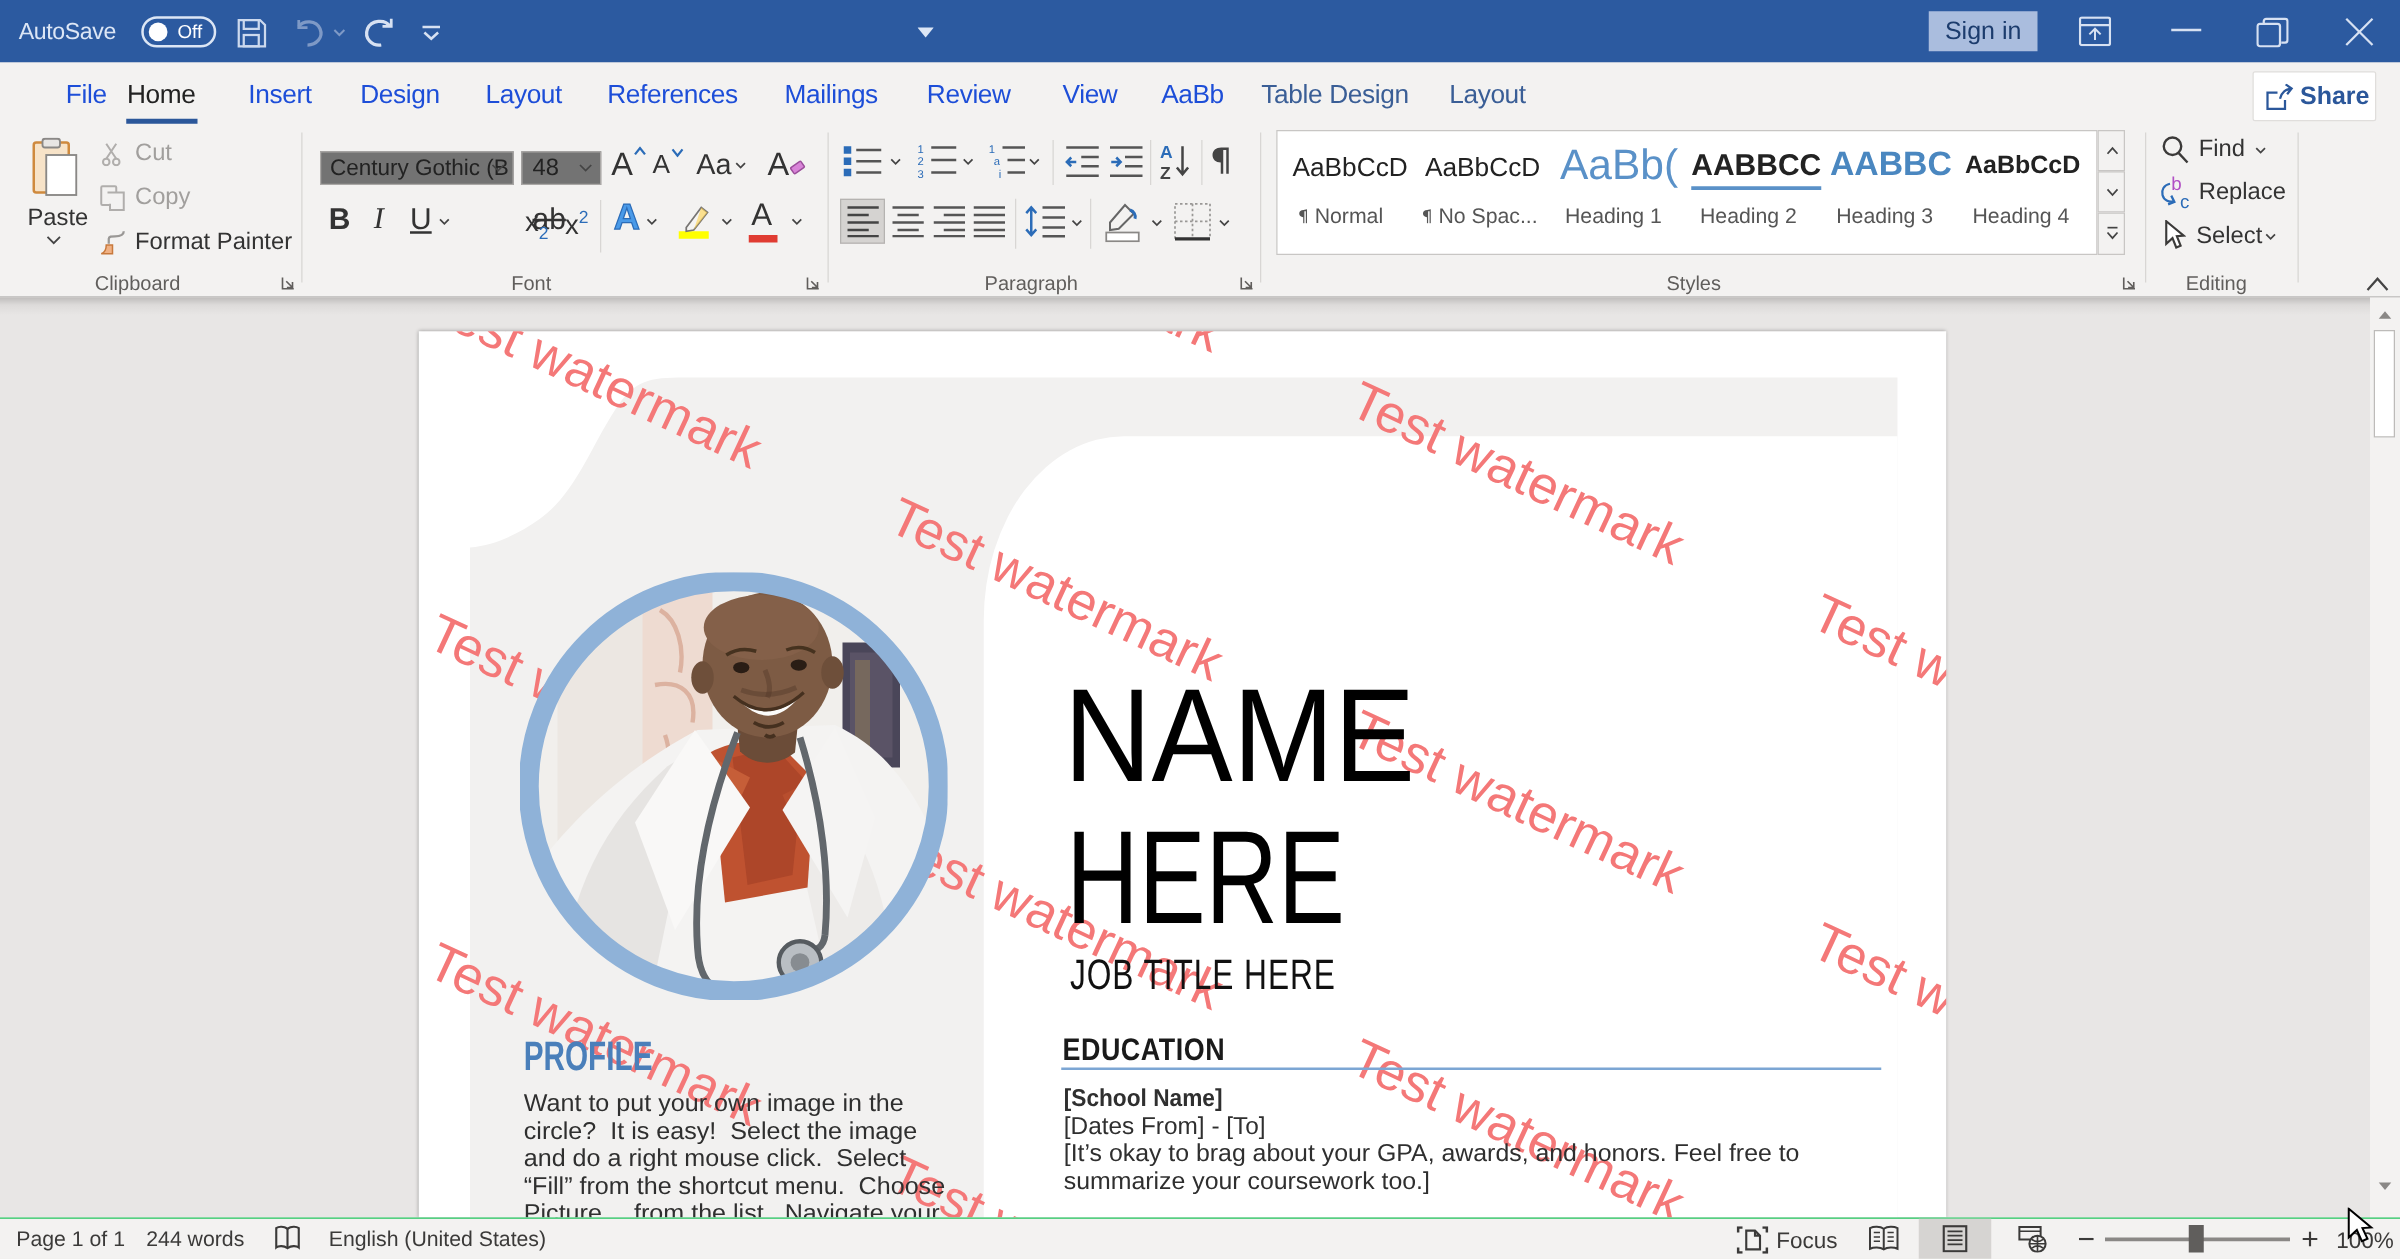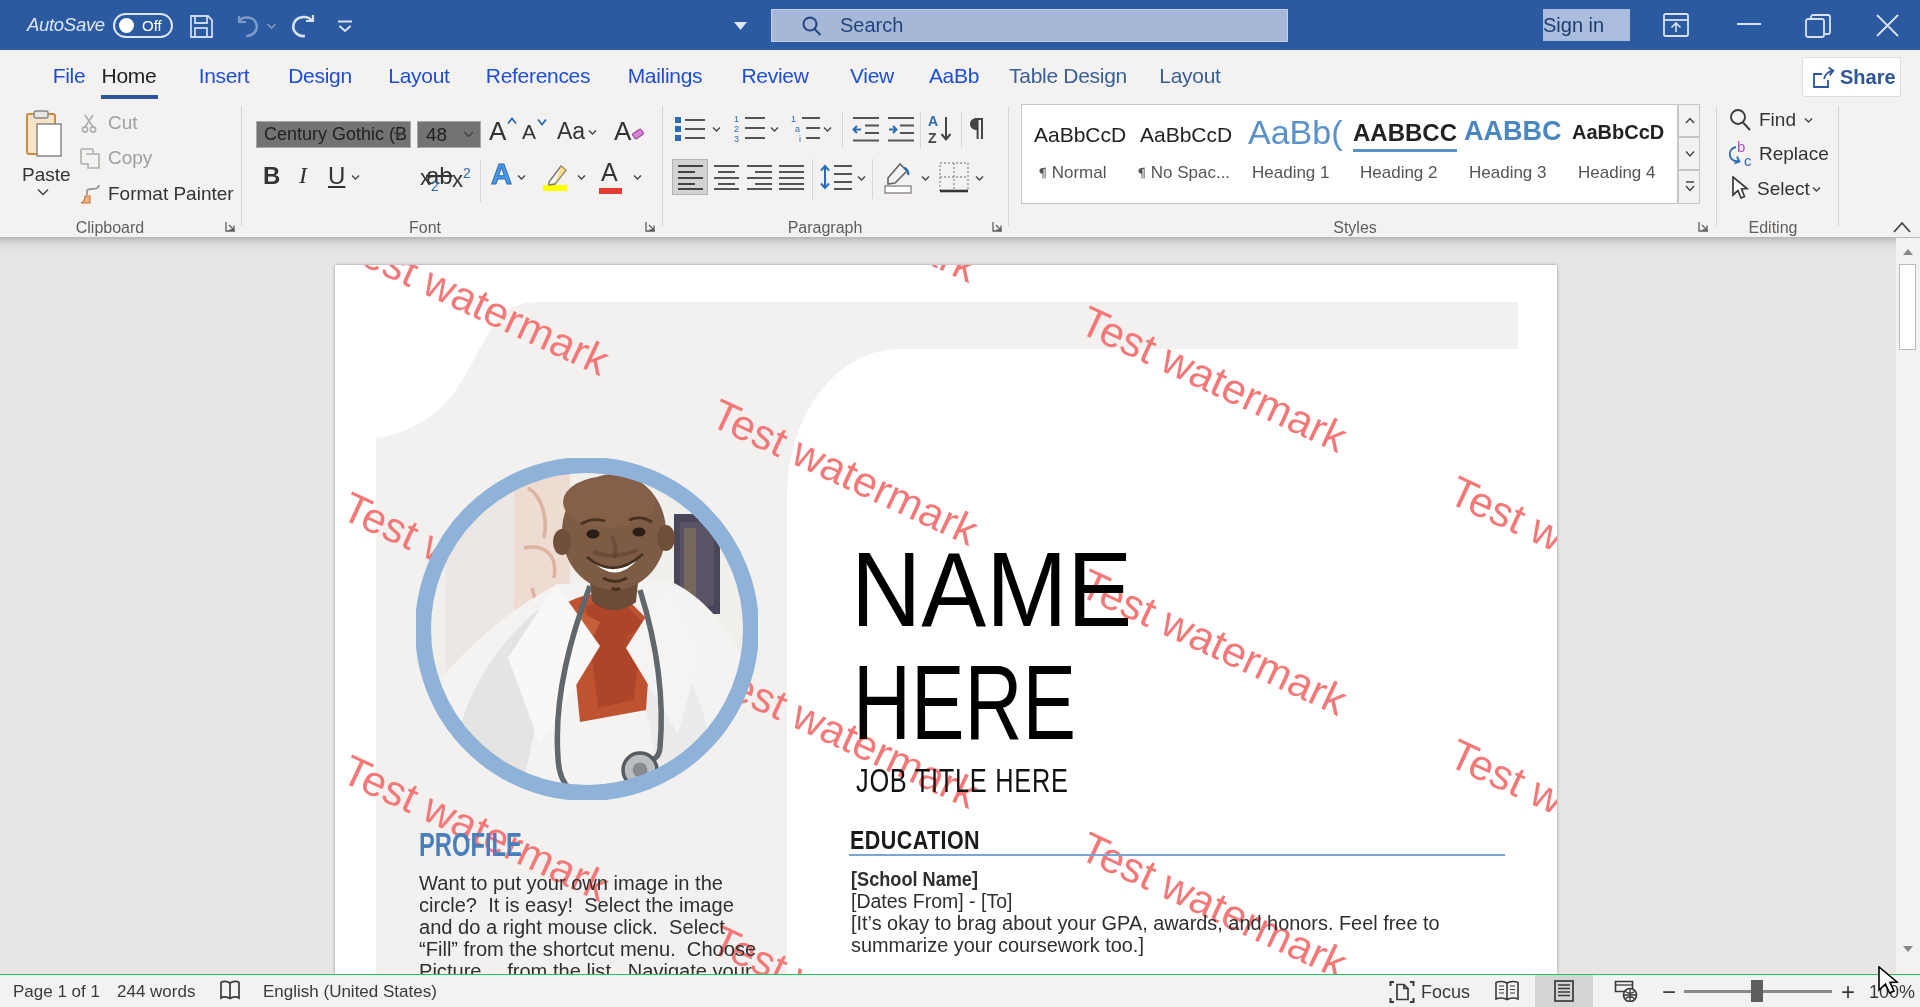--- a/index.html
+++ b/index.html
@@ -35,21 +35,21 @@
   
   #statusbar { position:absolute; left:0; top:974px; width:1920px; height:33px; background:#f3f2f1; border-top:1px solid #22c55e; font-size:17px; color:#3b3a39; }
 
   
   #scroll { position:absolute; right:0; top:238px; width:24px; height:736px; background:#f3f2f1; }
 </style>
 </head>
 <body>
 <div id="app">
   <div id="titlebar">
-    <div class="txt" style="left:27px; top:14px; font-size:18.5px; letter-spacing:-.3px;font-style:italic;">AutoSave</div>
+    <div class="txt" style="left:15px; top:14px; font-size:18.5px; letter-spacing:-.3px;">AutoSave</div>
     <div class="abs" style="left:113px; top:13px; width:60px; height:25px; border:2px solid #dce6f5; border-radius:13px;">
       <div class="abs" style="left:4px; top:3px; width:15px; height:15px; border-radius:50%; background:#ffffff;"></div>
       <div class="abs" style="left:27px; top:2px; font-size:15px; color:#ffffff;">Off</div>
     </div>
     <svg class="abs" style="left:189px; top:14px;" width="25" height="25" viewBox="0 0 25 25" fill="none" stroke="#ccd9ee" stroke-width="1.8">
       <path d="M2 2 h17 l4 4 v17 h-21 z"></path>
         <path d="M6 2 v7 h12 v-7"></path>
         <rect x="6" y="14" width="12" height="9"></rect>
     </svg>
     <svg class="abs" style="left:236px; top:15px;" width="28" height="25" viewBox="0 0 28 25" fill="none" stroke="#7e99c6" stroke-width="2.6">
@@ -63,28 +63,21 @@
       <path d="M25 7 c-4 -6 -15 -5 -18 2 c-3 8 4 14 11 13"></path>
         <path d="M26 1 v6 h-7" stroke-width="2.2"></path>
     </svg>
     <svg class="abs" style="left:337px; top:20px;" width="16" height="13" viewBox="0 0 16 13" fill="none" stroke="#d7e1f2" stroke-width="2">
       <path d="M1 1.5 h14"></path>
         <path d="M2.5 6 l5.5 5 l5.5 -5"></path>
     </svg>
     <svg class="abs" style="left:734px; top:21px;" width="13" height="10" viewBox="0 0 13 10" fill="#dce6f5">
         <path d="M0 1 h13 l-6.5 8 z"></path>
       </svg>
-    <div class="abs" style="left:771px; top:9px; width:517px; height:33px; background:#a6b8d8; border:1.5px solid #c3cfe7;">
-      <svg class="abs" style="left:29px; top:5px;" width="22" height="22" viewBox="0 0 22 22" fill="none" stroke="#23447c" stroke-width="2">
-          <circle cx="9" cy="9" r="6.5"></circle>
-          <path d="M13.5 14 l6 6"></path>
-        </svg>
-      <div class="abs" style="left:68px; top:4px; font-size:20px; color:#23447c;">Search</div>
-    </div>
-    <div class="abs" style="left:1543px; top:9px; width:87px; height:32px; background:#aabdde; line-height:32px; font-size:20px; color:#1c3c6d;">Sign in</div>
+    <div class="abs" style="left:1543px; top:9px; width:87px; height:32px; background:#aabdde; text-align:center; line-height:32px; font-size:20px; color:#1c3c6d;">Sign in</div>
     <svg class="abs" style="left:1663px; top:13px;" width="26" height="24" viewBox="0 0 26 24" fill="none" stroke="#d7e1f2" stroke-width="1.8">
       <rect x="1" y="1" width="24" height="22" rx="1.5"></rect>
         <path d="M1 7 h24"></path>
         <path d="M13 19 v-8 m-4.5 3.5 l4.5 -4.5 l4.5 4.5" stroke-width="1.6"></path>
     </svg>
     <div class="abs" style="left:1737px; top:23px; width:24px; height:2.4px; background:#d7e1f2;"></div>
     <svg class="abs" style="left:1805px; top:13px;" width="26" height="25" viewBox="0 0 26 25" fill="none" stroke="#d7e1f2" stroke-width="1.8">
       <rect x="1" y="6" width="18" height="18" rx="2"></rect>
         <path d="M6 6 v-3 a2 2 0 0 1 2 -2 h15 a2 2 0 0 1 2 2 v15 a2 2 0 0 1 -2 2 h-3" transform="translate(0,1)"></path>
     </svg>

